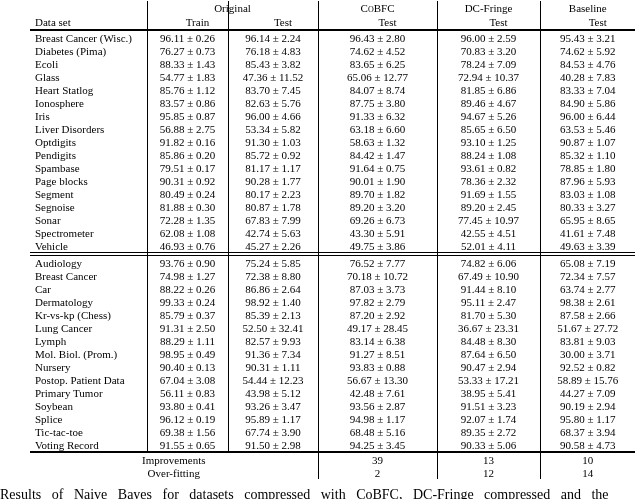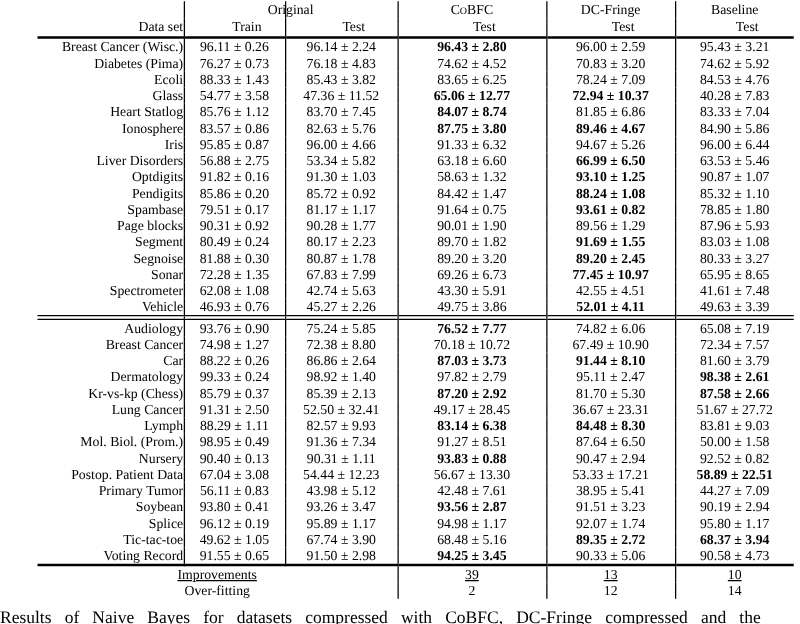--- a/index.html
+++ b/index.html
@@ -9,33 +9,33 @@
   }
   table{
     border-collapse:collapse;table-layout:fixed;
     width:605px;margin:1px 0 0 30px;
   }
   td{
     font-size:11px;line-height:12px;height:13px;padding:0;
     text-align:center;vertical-align:middle;white-space:nowrap;overflow:hidden;
   }
   thead td{height:14px;}
-  td.ds{text-align:right;padding-left:5px;}
+  td.ds{text-align:left;padding-left:5px;}
   .vl{border-left:1px solid #000;}
   .hb{border-bottom:2px solid #000;padding-left:20px;}      
   .dataset-head{vertical-align:bottom;padding-bottom:1px;padding-left:5px;text-align:left;}
   .orig{ 
     background:linear-gradient(#000,#000) no-repeat;
     background-size:1px 100%;background-position:80px 0;margin-top:16px;
   }
   .sc{font-variant:small-caps;}
   tr.blockdiv td{height:2px;border-top:1px solid #000;border-bottom:1px solid #000;}
   tr.sum td{height:13px;}
-  tr.sum.first td{border-top:2px solid #000;text-decoration:underline;}
-  .b{font-weight:bold;}
+  tr.sum.first td{border-top:2px solid #000;}
+  .b{font-weight:normal;}
   .u{border-bottom:1px solid #000;}
   #caption{
     position:absolute;left:0;top:487px;width:640px;
     font-size:14px;line-height:16px;word-spacing:7px;white-space:nowrap;
   }
 </style>
 </head>
 <body>
 
 <table>
@@ -83,21 +83,21 @@
       <tr>
         <td class="ds">Ecoli</td>
         <td class="vl">88.33 ± 1.43</td>
         <td class="vl">85.43 ± 3.82</td>
         <td class="vl">83.65 ± 6.25</td>
         <td class="vl"><span class="u">78.24 ± 7.09</span></td>
         <td class="vl"><span class="u">84.53 ± 4.76</span></td>
       </tr>
       <tr>
         <td class="ds">Glass</td>
-        <td class="vl">54.77 ± 3.58</td>
+        <td class="vl">54.77 ± 1.83</td>
         <td class="vl">47.36 ± 11.52</td>
         <td class="vl"><span class="b ">65.06 ± 12.77</span></td>
         <td class="vl"><span class="b ">72.94 ± 10.37</span></td>
         <td class="vl"><span class="u">40.28 ± 7.83</span></td>
       </tr>
       <tr>
         <td class="ds">Heart Statlog</td>
         <td class="vl">85.76 ± 1.12</td>
         <td class="vl">83.70 ± 7.45</td>
         <td class="vl"><span class="b ">84.07 ± 8.74</span></td>
@@ -118,21 +118,21 @@
         <td class="vl">96.00 ± 4.66</td>
         <td class="vl">91.33 ± 6.32</td>
         <td class="vl"><span class="u">94.67 ± 5.26</span></td>
         <td class="vl"><span class="u">96.00 ± 6.44</span></td>
       </tr>
       <tr>
         <td class="ds">Liver Disorders</td>
         <td class="vl">56.88 ± 2.75</td>
         <td class="vl">53.34 ± 5.82</td>
         <td class="vl">63.18 ± 6.60</td>
-        <td class="vl"><span class="b ">66.99 ± 6.50</span></td>
+        <td class="vl"><span class="b ">85.65 ± 6.50</span></td>
         <td class="vl">63.53 ± 5.46</td>
       </tr>
       <tr>
         <td class="ds">Optdigits</td>
         <td class="vl">91.82 ± 0.16</td>
         <td class="vl">91.30 ± 1.03</td>
         <td class="vl">58.63 ± 1.32</td>
         <td class="vl"><span class="b ">93.10 ± 1.25</span></td>
         <td class="vl"><span class="u">90.87 ± 1.07</span></td>
       </tr>
@@ -150,21 +150,21 @@
         <td class="vl">81.17 ± 1.17</td>
         <td class="vl">91.64 ± 0.75</td>
         <td class="vl"><span class="b ">93.61 ± 0.82</span></td>
         <td class="vl"><span class="u">78.85 ± 1.80</span></td>
       </tr>
       <tr>
         <td class="ds">Page blocks</td>
         <td class="vl">90.31 ± 0.92</td>
         <td class="vl">90.28 ± 1.77</td>
         <td class="vl">90.01 ± 1.90</td>
-        <td class="vl">89.56 ± 1.29</td>
+        <td class="vl">78.36 ± 2.32</td>
         <td class="vl"><span class="u">87.96 ± 5.93</span></td>
       </tr>
       <tr>
         <td class="ds">Segment</td>
         <td class="vl">80.49 ± 0.24</td>
         <td class="vl">80.17 ± 2.23</td>
         <td class="vl">89.70 ± 1.82</td>
         <td class="vl"><span class="b ">91.69 ± 1.55</span></td>
         <td class="vl">83.03 ± 1.08</td>
       </tr>
@@ -223,21 +223,21 @@
         <td class="vl"><span class="u">70.18 ± 10.72</span></td>
         <td class="vl"><span class="u">67.49 ± 10.90</span></td>
         <td class="vl"><span class="u">72.34 ± 7.57</span></td>
       </tr>
       <tr>
         <td class="ds">Car</td>
         <td class="vl">88.22 ± 0.26</td>
         <td class="vl">86.86 ± 2.64</td>
         <td class="vl"><span class="b ">87.03 ± 3.73</span></td>
         <td class="vl"><span class="b ">91.44 ± 8.10</span></td>
-        <td class="vl"><span class="u">81.60 ± 3.79</span></td>
+        <td class="vl"><span class="u">63.74 ± 2.77</span></td>
       </tr>
       <tr>
         <td class="ds">Dermatology</td>
         <td class="vl">99.33 ± 0.24</td>
         <td class="vl">98.92 ± 1.40</td>
         <td class="vl">97.82 ± 2.79</td>
         <td class="vl">95.11 ± 2.47</td>
         <td class="vl"><span class="b ">98.38 ± 2.61</span></td>
       </tr>
       <tr>
@@ -263,37 +263,37 @@
         <td class="vl"><span class="b ">83.14 ± 6.38</span></td>
         <td class="vl"><span class="b ">84.48 ± 8.30</span></td>
         <td class="vl">83.81 ± 9.03</td>
       </tr>
       <tr>
         <td class="ds">Mol. Biol. (Prom.)</td>
         <td class="vl">98.95 ± 0.49</td>
         <td class="vl">91.36 ± 7.34</td>
         <td class="vl">91.27 ± 8.51</td>
         <td class="vl"><span class="u">87.64 ± 6.50</span></td>
-        <td class="vl"><span class="u">50.00 ± 1.58</span></td>
+        <td class="vl"><span class="u">30.00 ± 3.71</span></td>
       </tr>
       <tr>
         <td class="ds">Nursery</td>
         <td class="vl">90.40 ± 0.13</td>
         <td class="vl">90.31 ± 1.11</td>
         <td class="vl"><span class="b ">93.83 ± 0.88</span></td>
         <td class="vl"><span class="u">90.47 ± 2.94</span></td>
         <td class="vl"><span class="u">92.52 ± 0.82</span></td>
       </tr>
       <tr>
         <td class="ds">Postop. Patient Data</td>
         <td class="vl">67.04 ± 3.08</td>
         <td class="vl">54.44 ± 12.23</td>
         <td class="vl">56.67 ± 13.30</td>
         <td class="vl"><span class="u">53.33 ± 17.21</span></td>
-        <td class="vl"><span class="b ">58.89 ± 22.51</span></td>
+        <td class="vl"><span class="b ">58.89 ± 15.76</span></td>
       </tr>
       <tr>
         <td class="ds">Primary Tumor</td>
         <td class="vl">56.11 ± 0.83</td>
         <td class="vl">43.98 ± 5.12</td>
         <td class="vl">42.48 ± 7.61</td>
         <td class="vl"><span class="u">38.95 ± 5.41</span></td>
         <td class="vl">44.27 ± 7.09</td>
       </tr>
       <tr>
@@ -307,21 +307,21 @@
       <tr>
         <td class="ds">Splice</td>
         <td class="vl">96.12 ± 0.19</td>
         <td class="vl">95.89 ± 1.17</td>
         <td class="vl">94.98 ± 1.17</td>
         <td class="vl"><span class="u">92.07 ± 1.74</span></td>
         <td class="vl"><span class="u">95.80 ± 1.17</span></td>
       </tr>
       <tr>
         <td class="ds">Tic-tac-toe</td>
-        <td class="vl">49.62 ± 1.05</td>
+        <td class="vl">69.38 ± 1.56</td>
         <td class="vl">67.74 ± 3.90</td>
         <td class="vl">68.48 ± 5.16</td>
         <td class="vl"><span class="b ">89.35 ± 2.72</span></td>
         <td class="vl"><span class="b ">68.37 ± 3.94</span></td>
       </tr>
       <tr>
         <td class="ds">Voting Record</td>
         <td class="vl">91.55 ± 0.65</td>
         <td class="vl">91.50 ± 2.98</td>
         <td class="vl"><span class="b ">94.25 ± 3.45</span></td>

